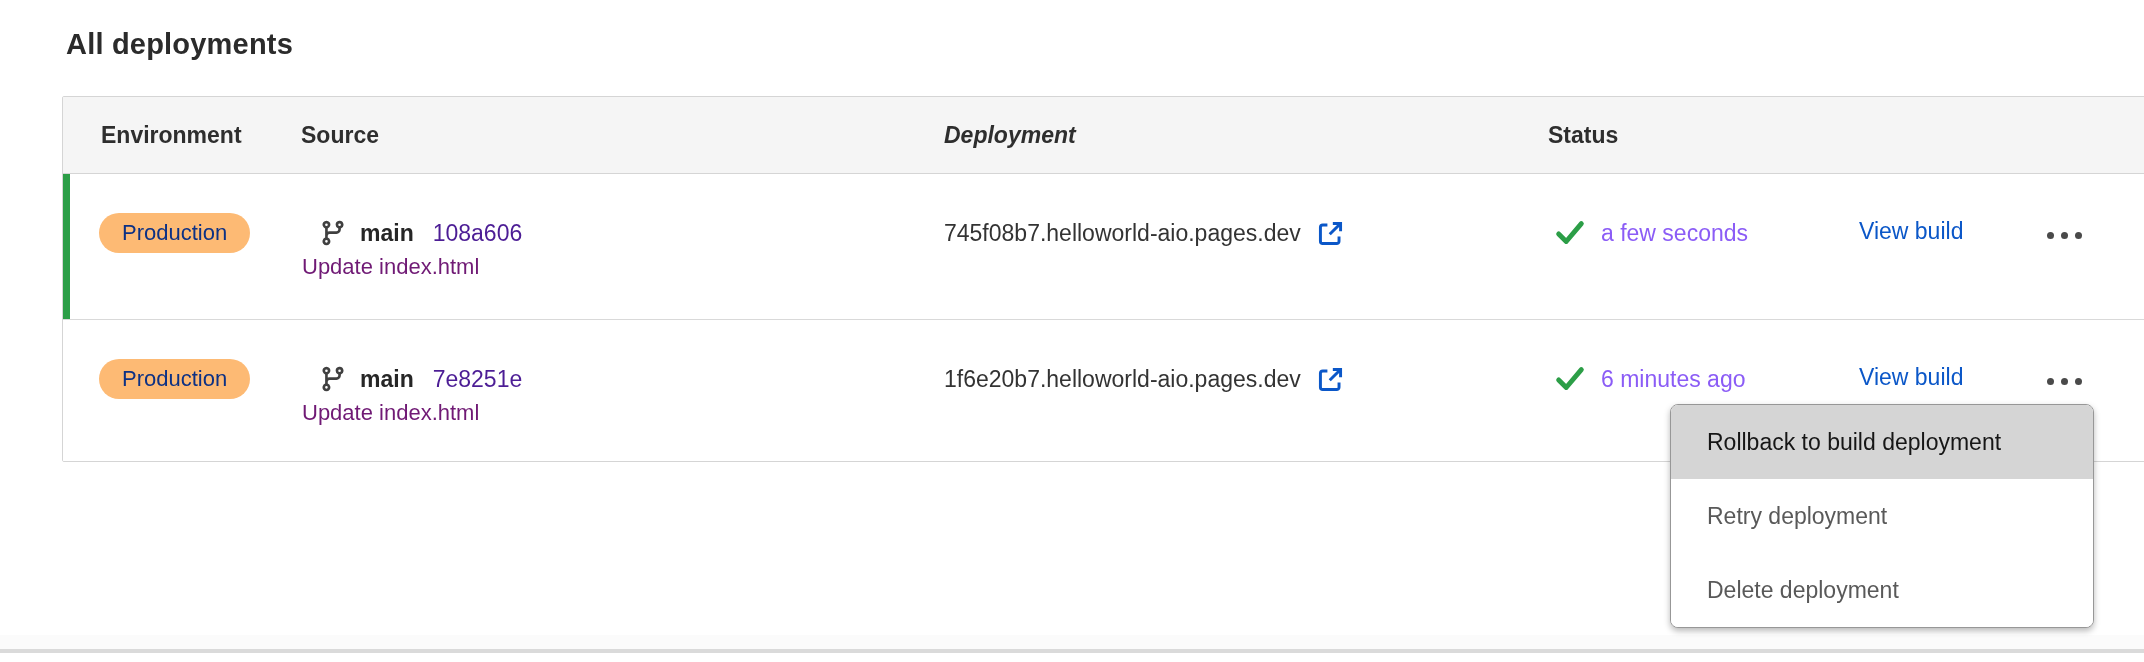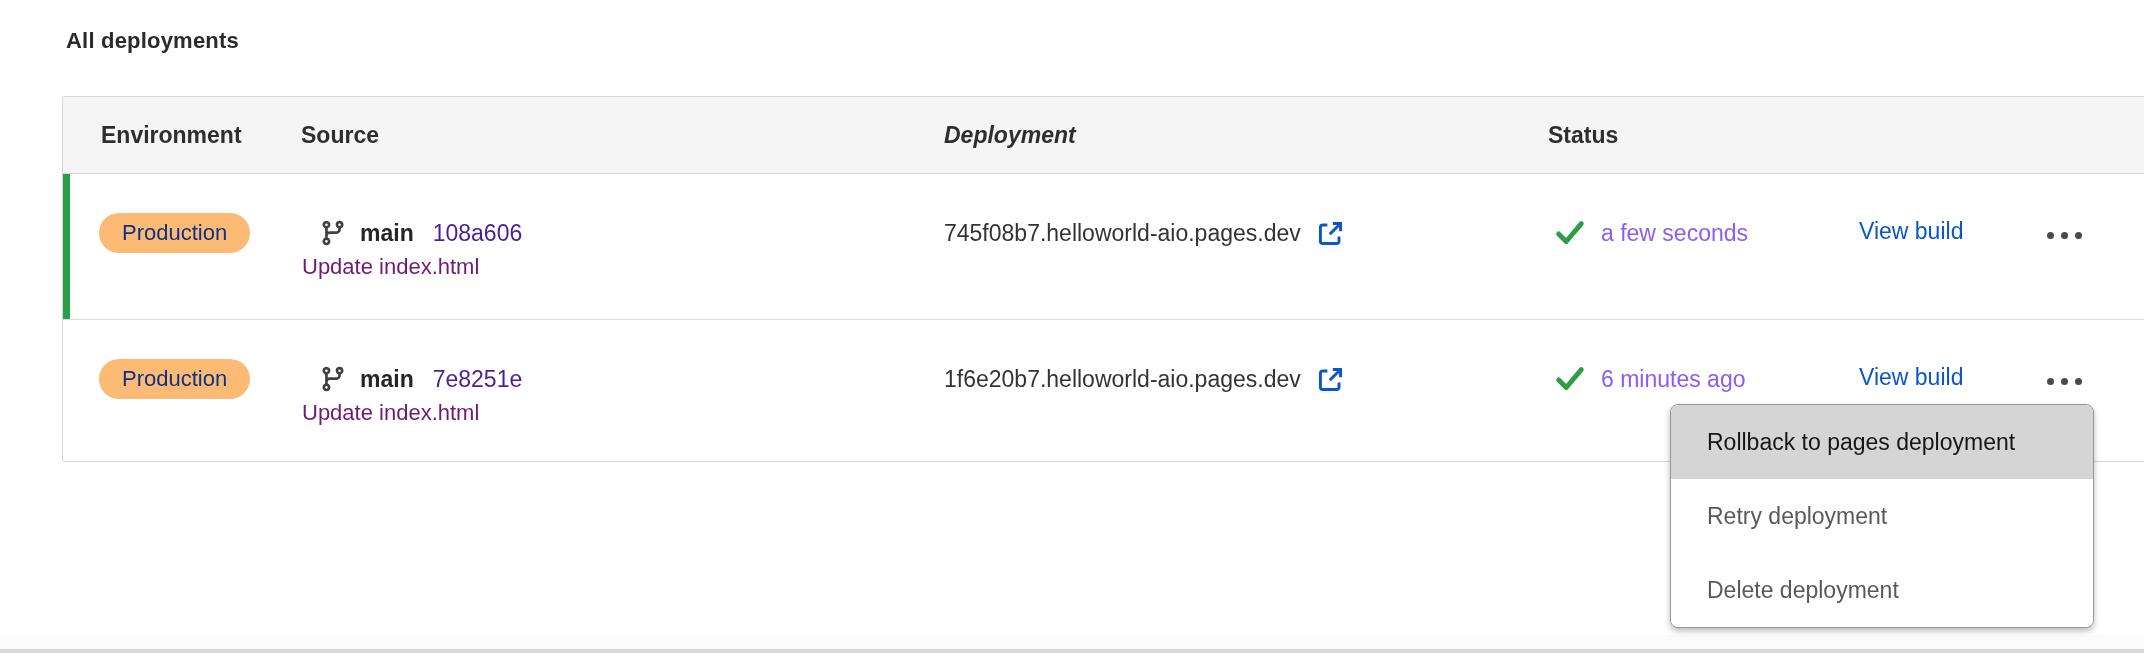--- a/index.html
+++ b/index.html
@@ -4,21 +4,21 @@
 <style>
   * { margin:0; padding:0; box-sizing:border-box; }
   html,body { background:#ffffff; }
   body {
     width:2144px; height:662px; position:relative; overflow:hidden;
     font-family:"Liberation Sans","DejaVu Sans",sans-serif;
     color:#303030;
   }
   .page-title {
     position:absolute; left:66px; top:28px;
-    font-size:22px; font-weight:600; color:#2b2b2b; letter-spacing:.2px;
+    font-size:29px; font-weight:600; color:#2b2b2b; letter-spacing:.2px;
   }
   
   .deploy-table {
     position:absolute; left:62px; top:96px; width:2112px; height:366px;
     border:1px solid #d5d5d5; border-radius:2px; background:#fff; overflow:hidden;
   }
   .thead {
     position:relative; height:77px; background:#f5f5f5; border-bottom:1px solid #d5d5d5;
   }
   .th {
@@ -168,18 +168,18 @@
     <a class="view-build">View build</a>
     <div class="ellipsis-btn">
       <span class="dot"></span>
         <span class="dot"></span>
         <span class="dot"></span>
     </div>
   </div>
 </div>
 
 <div class="context-menu">
-  <div class="menu-item highlighted">Rollback to pages deployment</div>
+  <div class="menu-item highlighted">Rollback to build deployment</div>
   <div class="menu-item">Retry deployment</div>
   <div class="menu-item">Delete deployment</div>
 </div>
 
 <div class="bottom-strip"></div>
 
 </body></html>

